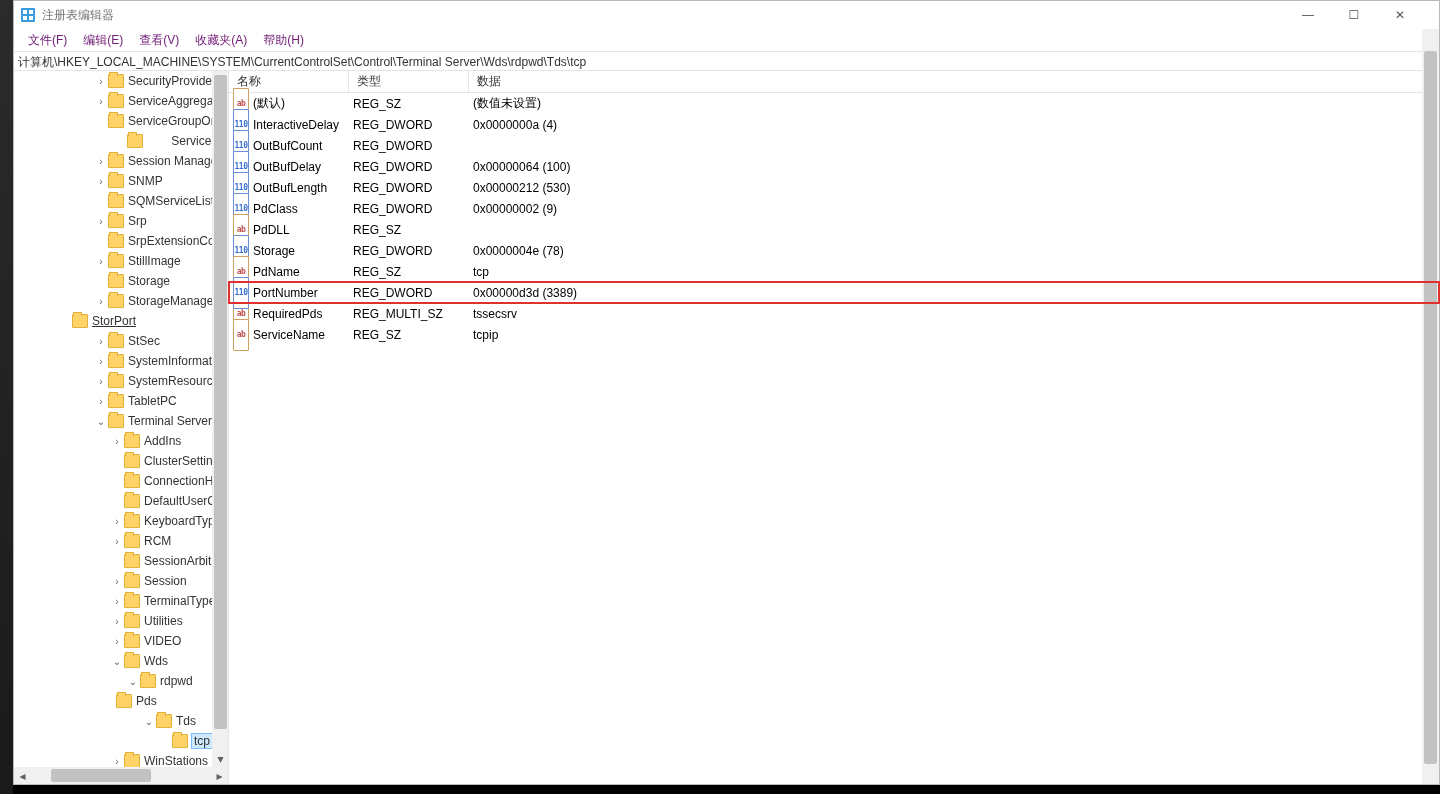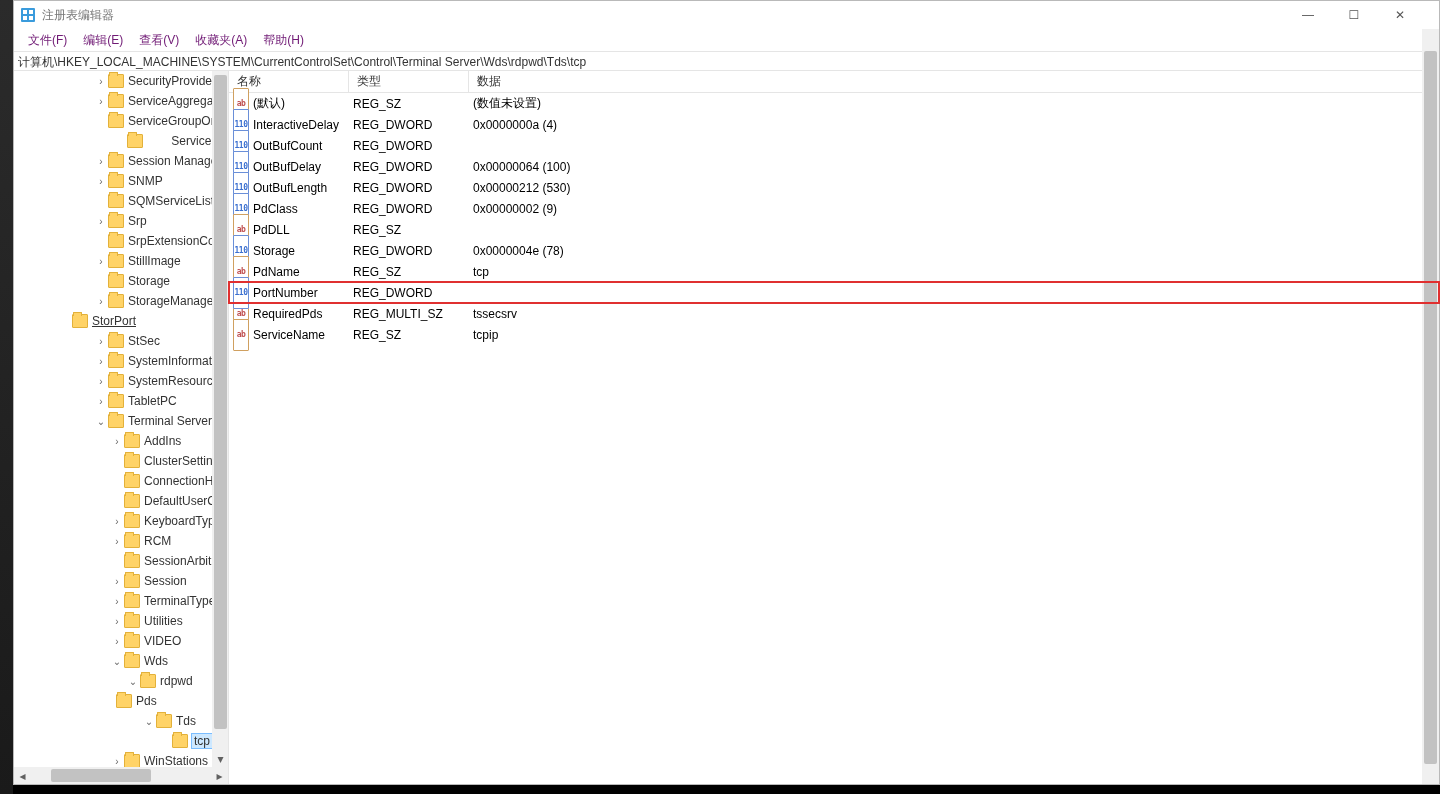--- a/index.html
+++ b/index.html
@@ -368,20 +368,21 @@
             </div>
             <div class="cell type">REG_SZ</div>
             <div class="cell data">tcp</div>
           </div>
           <div class="row highlight">
             <div class="cell name">
               <span class="val-icon bin">110</span>
               <span>PortNumber</span>
             </div>
             <div class="cell type">REG_DWORD</div>
+            <div class="cell data">0x00000d3d (3389)</div>
           </div>
           <div class="row">
             <div class="cell name">
               <span class="val-icon sz">ab</span>
               <span>RequiredPds</span>
             </div>
             <div class="cell type">REG_MULTI_SZ</div>
             <div class="cell data">tssecsrv</div>
           </div>
           <div class="row">

